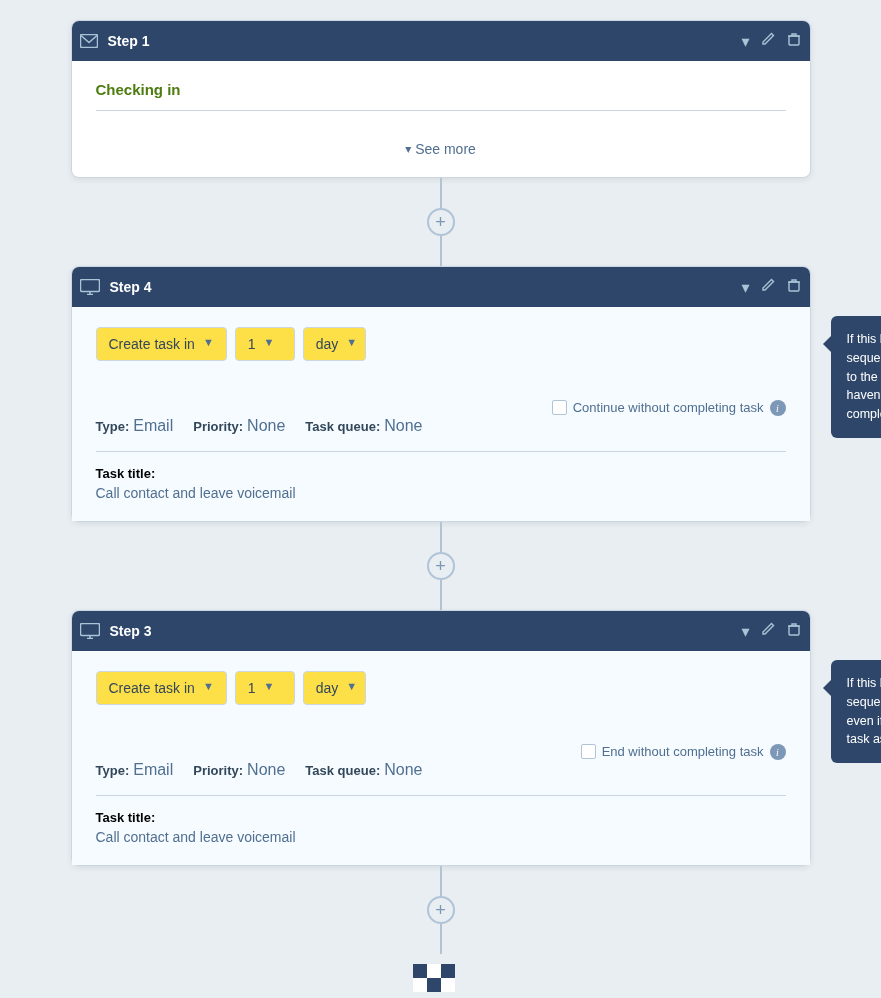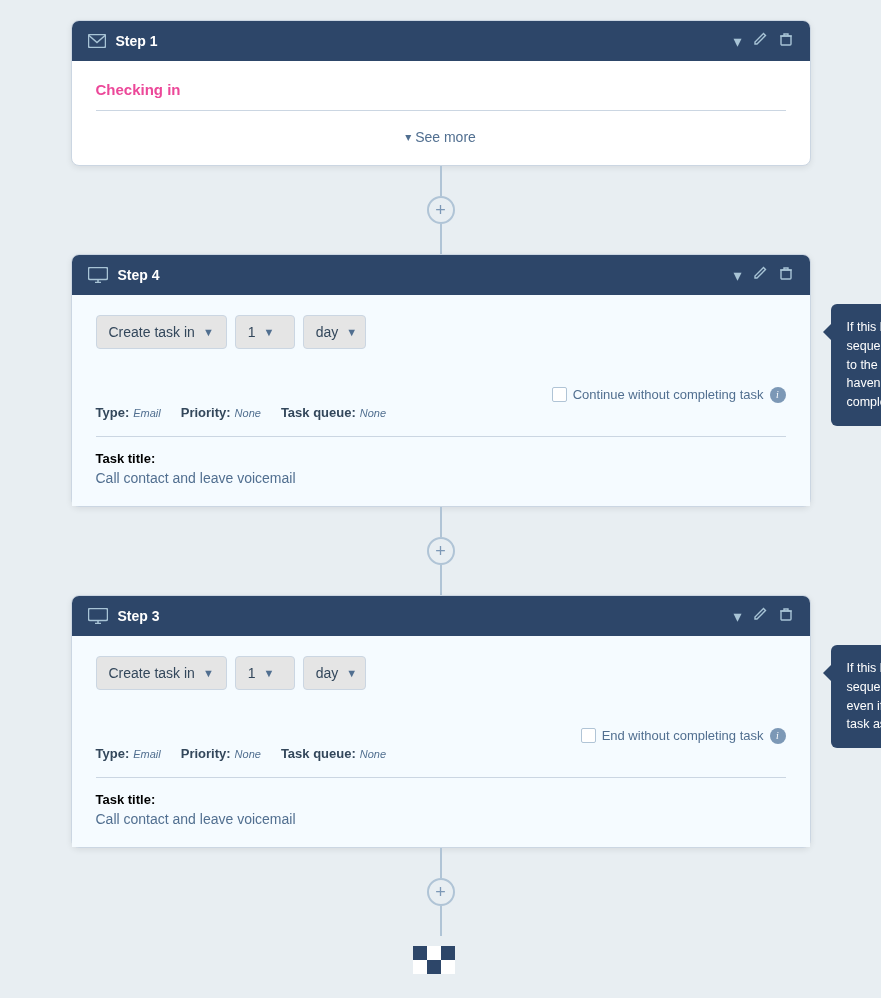--- a/index.html
+++ b/index.html
@@ -31,21 +31,21 @@
       border: 1px solid #cbd6e2;
       width: 100%;
       max-width: 740px;
       box-shadow: 0 2px 6px rgba(0,0,0,0.08);
       position: relative;
     }
 
     .step-header {
       background: #2d4669;
       border-radius: 7px 7px 0 0;
-      padding: 10px 16px;
+      padding: 10px 8px;
       display: flex;
       align-items: center;
       justify-content: space-between;
     }
 
     .step-header-left {
       display: flex;
       align-items: center;
       gap: 10px;
     }
@@ -68,25 +68,25 @@
       font-size: 16px;
     }
 
     .step-body {
       padding: 20px 24px;
     }
 
     
     .email-subject {
       font-size: 15px;
-      color: #ec4899;
+      color: #4d7c0f;
       font-weight: 600;
       padding-bottom: 12px;
       border-bottom: 1px solid #cbd6e2;
-      margin-bottom: 18px;
+      margin-bottom: 30px;
     }
 
     .email-greeting {
       font-size: 14px;
       color: #33475b;
       margin-bottom: 10px;
     }
 
     .email-body-text {
       font-size: 13px;
@@ -147,24 +147,23 @@
 
     .task-controls {
       display: flex;
       align-items: center;
       gap: 8px;
       margin-bottom: 20px;
     }
 
     .task-select {
       display: flex;
-      align-items: center;
       border: 1px solid #cbd6e2;
       border-radius: 4px;
-      background: #e5e5e5;
+      background: #fde047;
       padding: 8px 12px;
       gap: 8px;
       cursor: pointer;
     }
 
     .task-select span {
       color: #33475b;
       font-size: 14px;
     }
 
@@ -195,23 +194,22 @@
       margin-top: 36px;
     }
 
     .task-meta-label {
       font-weight: 600;
       font-size: 13px;
       color: #33475b;
     }
 
     .task-meta-value {
-      font-size: 11px;
+      font-size: 16px;
       color: #516f90;
-      font-style: italic;
     }
 
     .task-continue {
       display: flex;
       gap: 6px;
       margin-left: auto;
     }
 
     .task-continue label {
       font-size: 13px;

